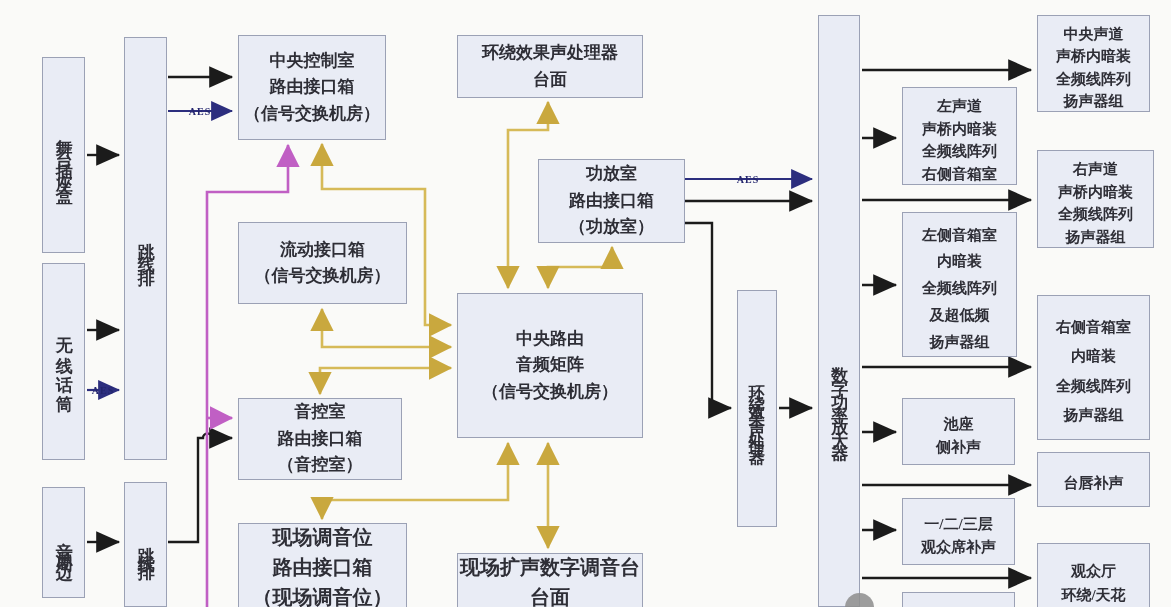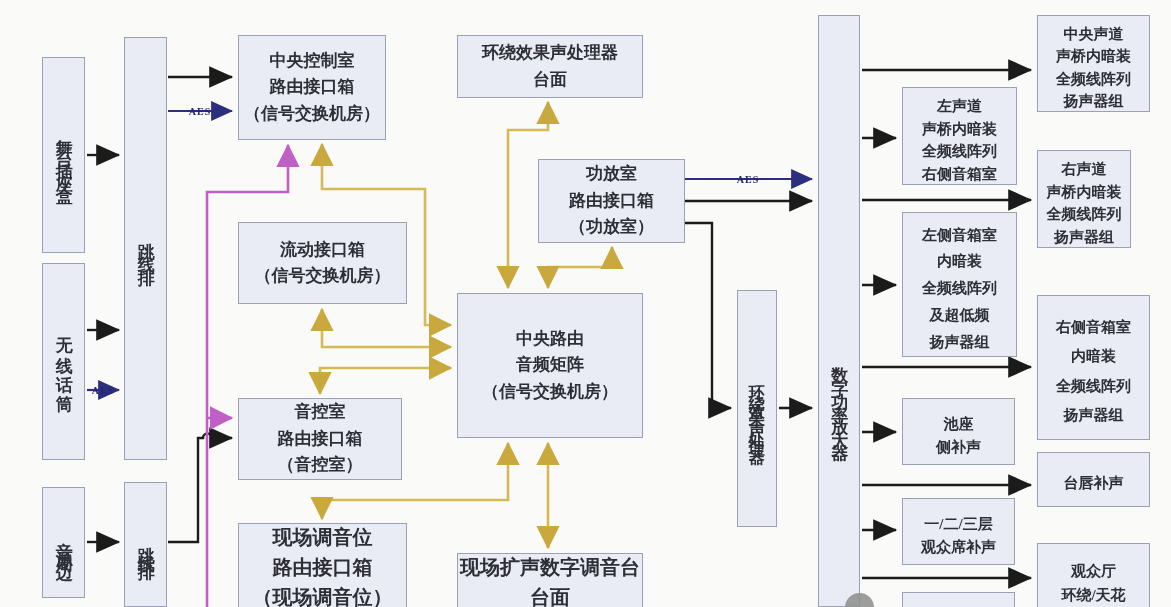--- a/index.html
+++ b/index.html
@@ -189,21 +189,21 @@
   <div class="box sp" style="left:902px;top:592px;width:113px;height:19px">
     <span class="lbl"></span>
   </div>
 
   <div class="box sp" style="left:1037px;top:15px;width:113px;height:97px">
     <span class="lbl">中央声道
 声桥内暗装
 全频线阵列
 扬声器组</span>
   </div>
-  <div class="box sp" style="left:1037px;top:150px;width:94px;height:98px">
+  <div class="box sp" style="left:1037px;top:150px;width:117px;height:98px">
     <span class="lbl">右声道
 声桥内暗装
 全频线阵列
 扬声器组</span>
   </div>
   <div class="box sp lines4tall" style="left:1037px;top:295px;width:113px;height:145px">
     <span class="lbl">右侧音箱室
 内暗装
 全频线阵列
 扬声器组</span>

